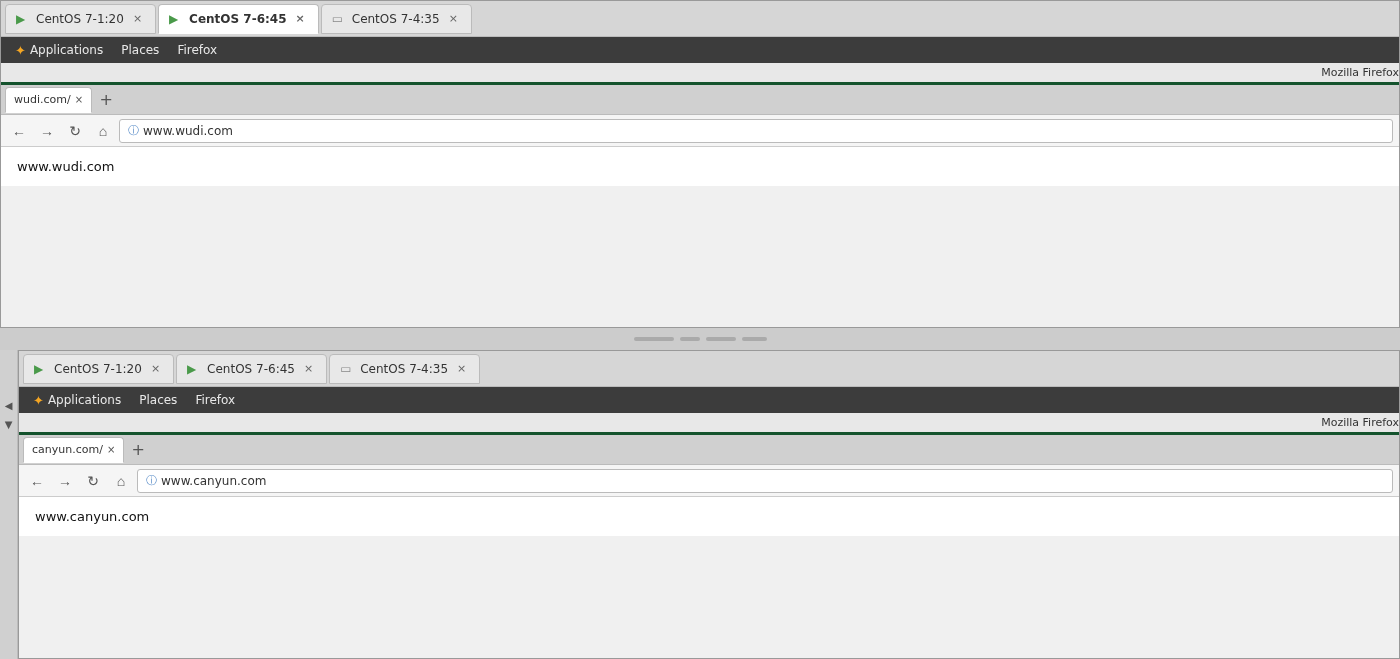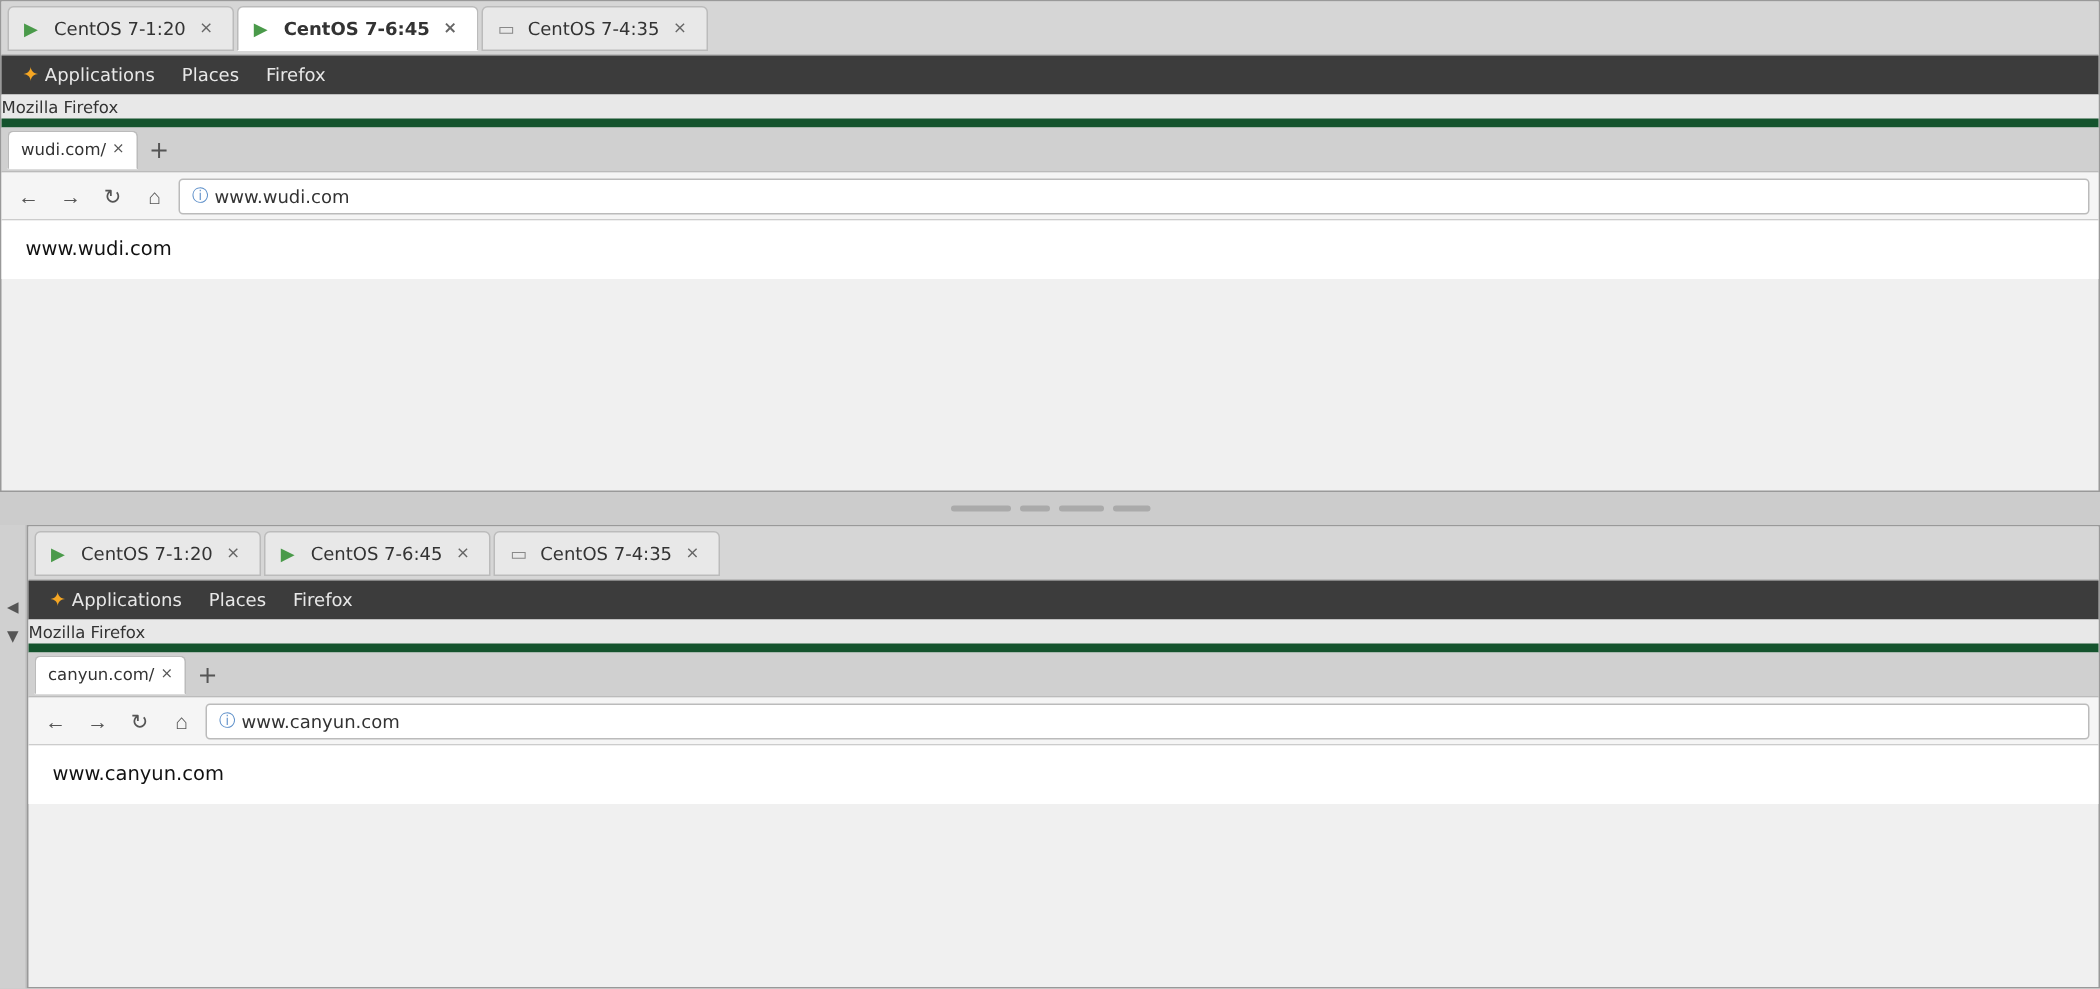--- a/index.html
+++ b/index.html
@@ -85,25 +85,25 @@
       cursor: pointer;
       border-radius: 3px;
       display: flex;
       align-items: center;
       gap: 4px;
     }
 
     
     .ff-titlebar {
       background: #e8e8e8;
-      border-bottom: 6px solid #14532d;
+      border-bottom: 3px solid #14532d;
       height: 22px;
       display: flex;
       align-items: center;
-      justify-content: flex-start;
+      justify-content: flex-end;
       font-size: 11px;
       color: #333;
     }
 
     
     .browser-tab-row {
       display: flex;
       align-items: center;
       background: #d0d0d0;
       border-bottom: 1px solid #bbb;

